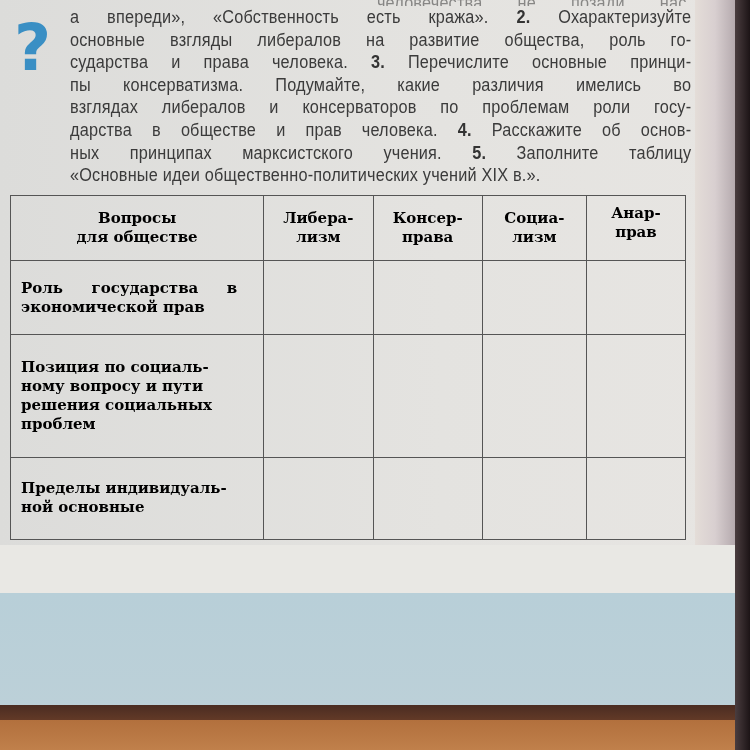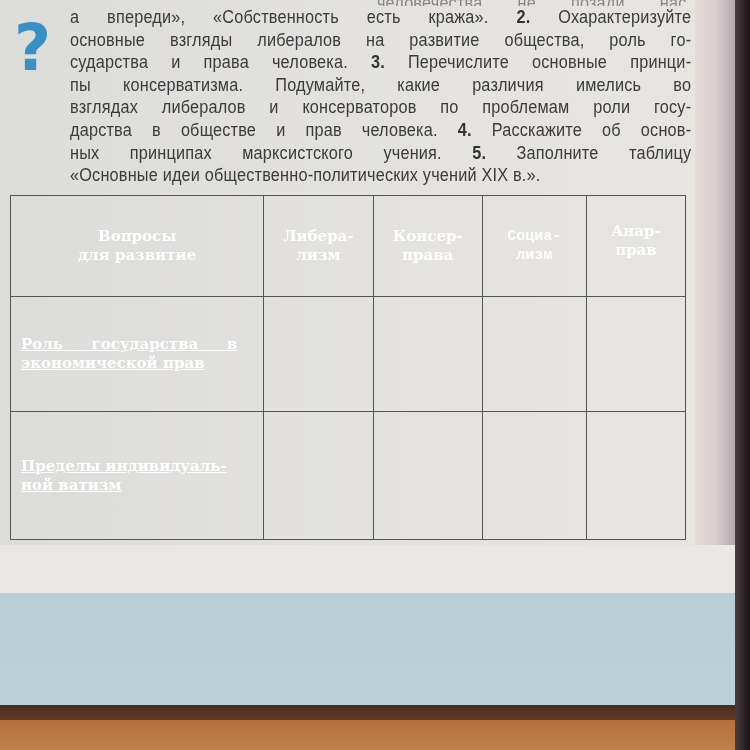--- a/index.html
+++ b/index.html
@@ -48,35 +48,34 @@
       font-family:"Liberation Sans", sans-serif;
       transform:scaleX(0.93); transform-origin:left top;
       letter-spacing:0.2px;
     }
     .text .line { display:block; white-space:nowrap; text-align-last:justify; width:668px; }
     .text .line.last { text-align-last:left; }
     .text b { color:#333; }
     table.cmp {
       position:absolute; left:10px; top:195px; width:676px; height:345px;
       border-collapse:collapse;
-      font-family:"DejaVu Serif", serif; color:#ffffff;
+      font-family:"DejaVu Serif", serif; color:#000000;
     }
     table.cmp td, table.cmp th {
       border:1.5px solid #555; padding:0; vertical-align:middle;
     }
     table.cmp th {
       font-weight:bold; font-size:15px; line-height:19px; text-align:center;
       height:64px;
     }
     table.cmp td.q {
       font-weight:bold; font-size:15px; line-height:19px; text-align:left;
       padding:0 26px 0 10px;
-      text-decoration:underline;
     }
-    .c0 { width:247px; } .c1 { width:106px; } .c2 { width:106px; } .c3 { width:101px;font-family:Liberation Mono, monospace; } .c4 { width:96px; }
+    .c0 { width:247px; } .c1 { width:106px; } .c2 { width:106px; } .c3 { width:101px; } .c4 { width:96px; }
     tr.r1 { height:74px; } tr.r2 { height:122px; } tr.r3 { height:82px;margin-top:32px; }
     .justify-line { display:block; text-align:justify; text-align-last:justify; }
   </style>
 </head>
 <body>
 
 <div class="page"></div>
 <div class="page-edge"></div>
 <div class="page-bottom-white"></div>
 <div class="blue-band"></div>
@@ -96,21 +95,21 @@
   <span class="line"><span>дарства в обществе и прав человека. </span><b>4.</b><span> Расскажите об основ-</span></span>
   <span class="line"><span>ных принципах марксистского учения. </span><b>5.</b><span> Заполните таблицу</span></span>
   <span class="line last">«Основные идеи общественно-политических учений XIX в.».</span>
 </div>
 
 <table class="cmp">
   <tbody>
       <tr>
     <th class="c0">
           <span style="display:block">Вопросы</span>
-          <span style="display:block">для развитие</span>
+          <span style="display:block">для обществе</span>
         </th>
     <th class="c1">
           <span style="display:block">Либера-</span>
           <span style="display:block">лизм</span>
         </th>
     <th class="c2">
           <span style="display:block">Консер-</span>
           <span style="display:block">права</span>
         </th>
     <th class="c3">
@@ -125,24 +124,36 @@
   <tr class="r1">
     <td class="q">
           <span class="justify-line">Роль государства в</span>
           <span style="display:block">экономической прав</span>
         </td>
     <td></td>
     <td></td>
     <td></td>
     <td></td>
   </tr>
+  <tr class="r2">
+    <td class="q">
+          <span style="display:block">Позиция по социаль-</span>
+          <span style="display:block">ному вопросу и пути</span>
+          <span style="display:block">решения социальных</span>
+          <span style="display:block">проблем</span>
+        </td>
+    <td></td>
+    <td></td>
+    <td></td>
+    <td></td>
+  </tr>
   <tr class="r3">
     <td class="q">
           <span style="display:block">Пределы индивидуаль-</span>
-          <span style="display:block">ной ватизм</span>
+          <span style="display:block">ной основные</span>
         </td>
     <td></td>
     <td></td>
     <td></td>
     <td></td>
   </tr>
 </tbody>
   </table>
 
 </body></html>

